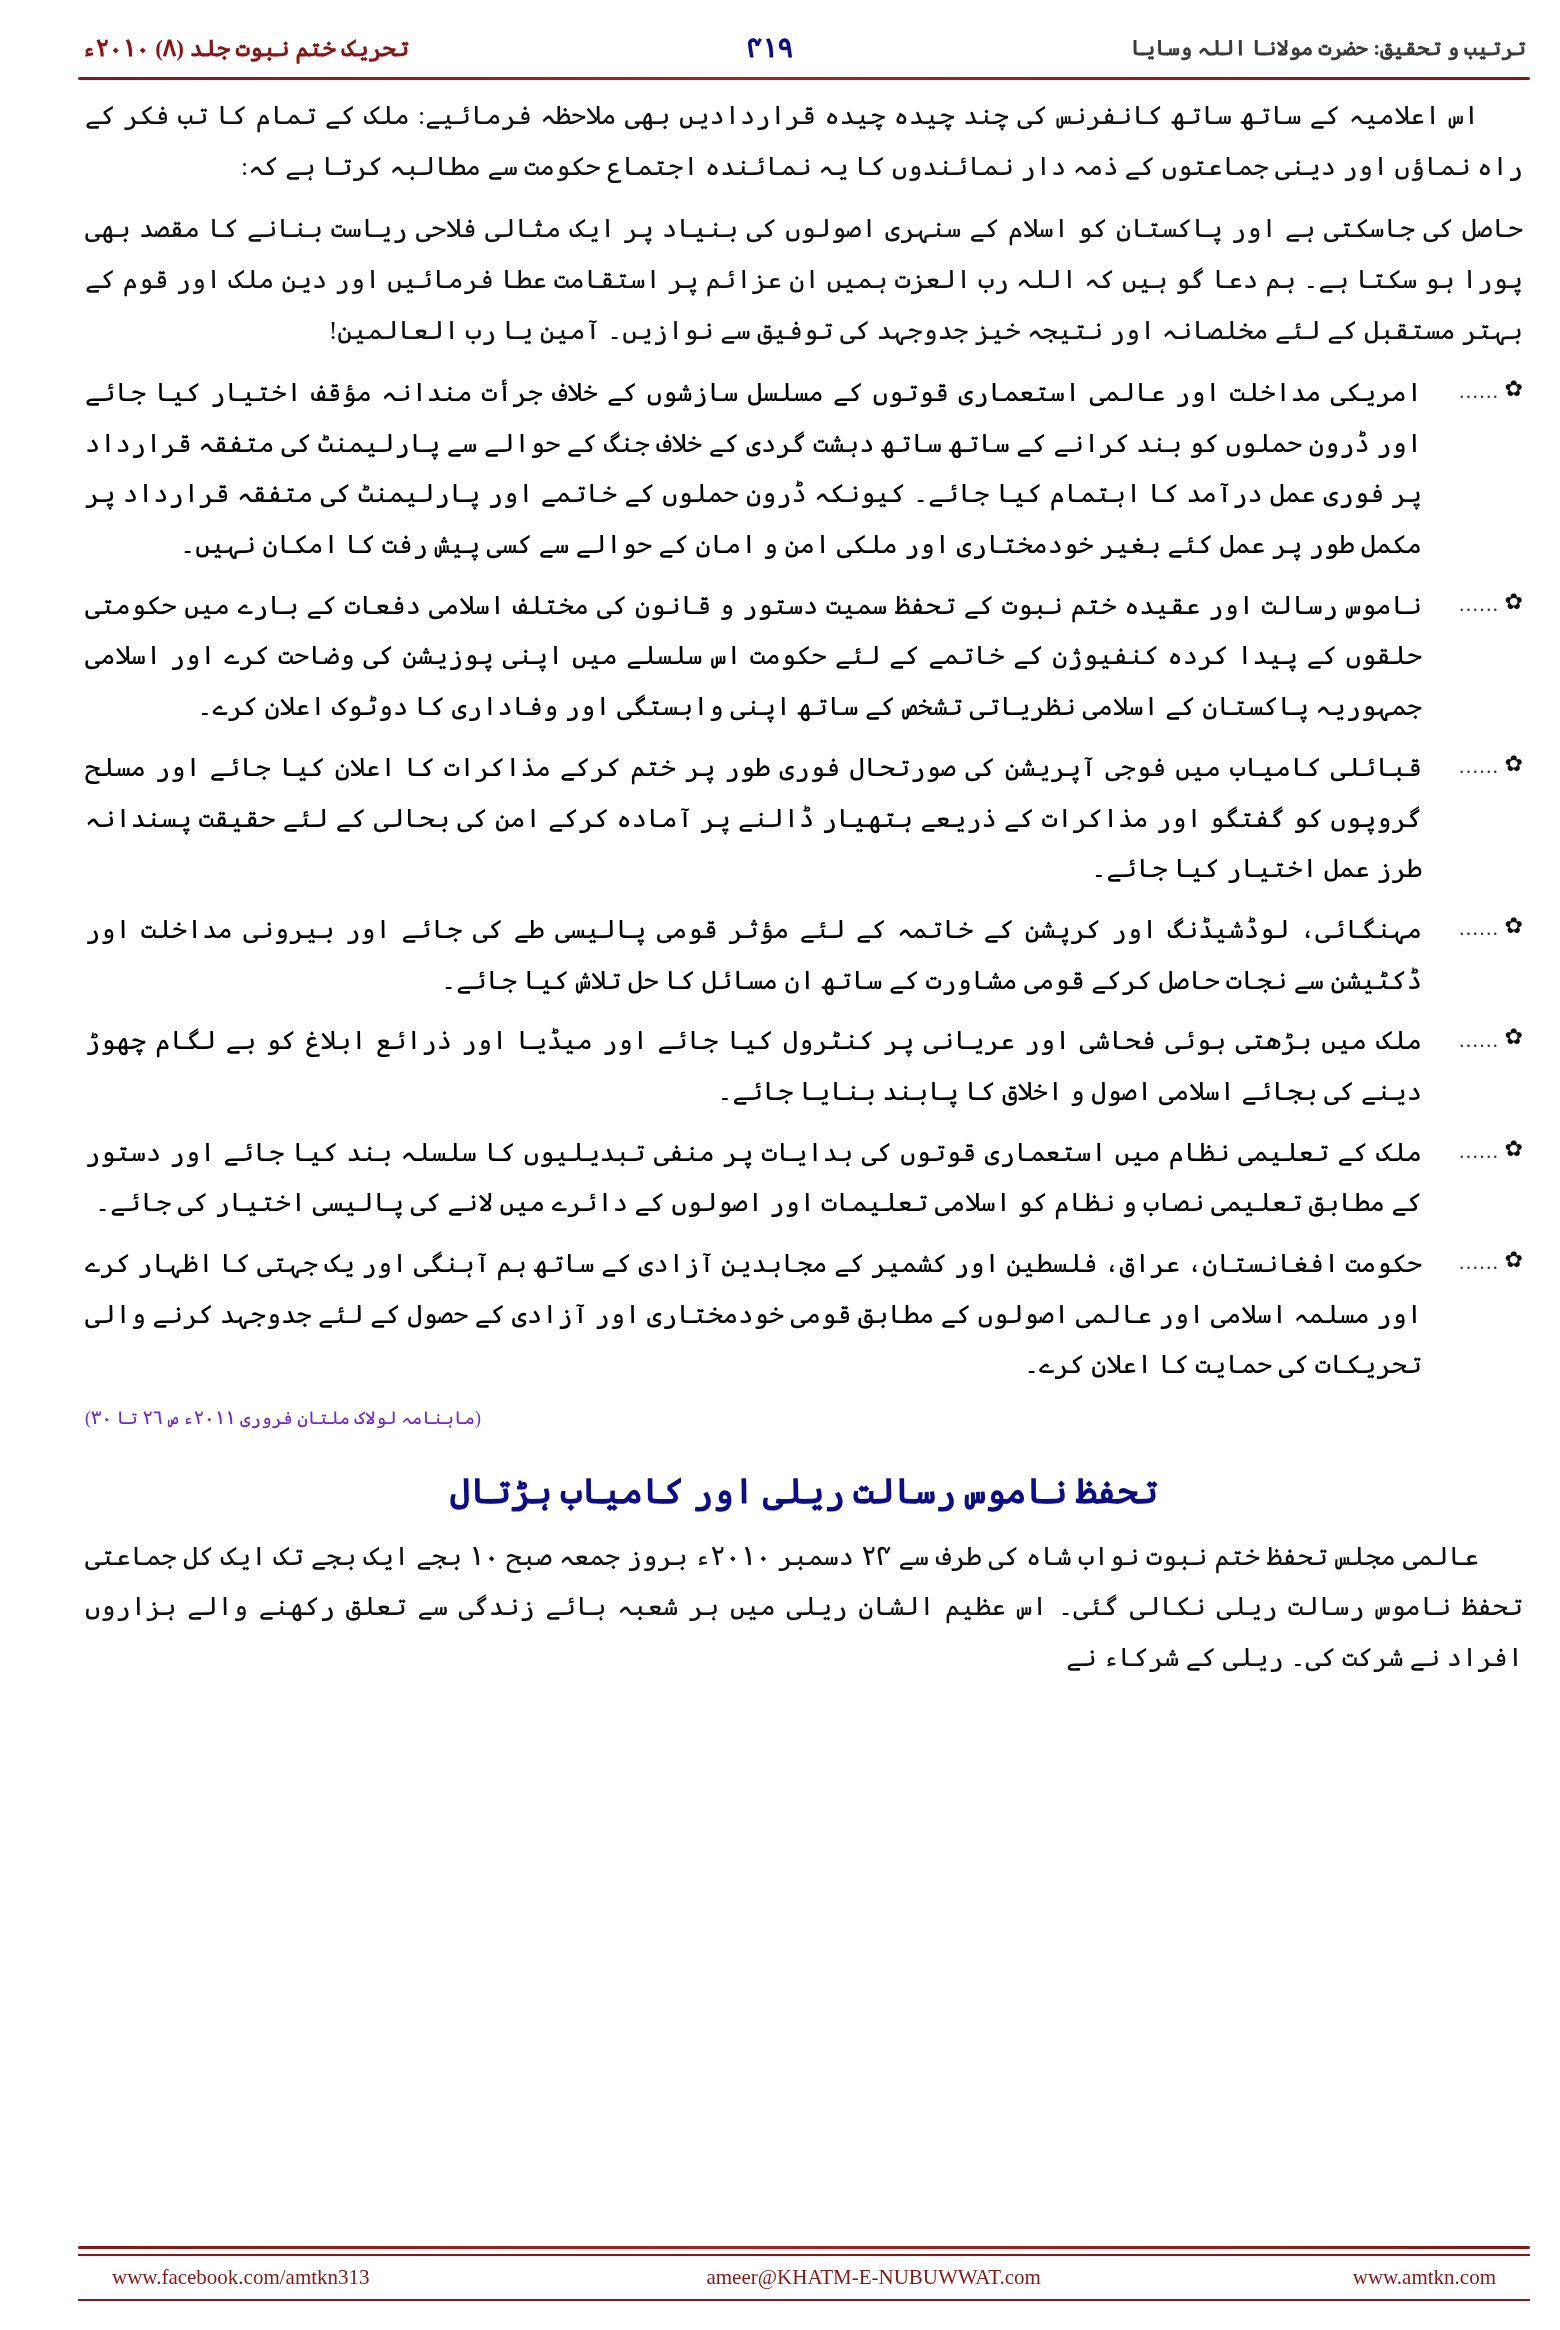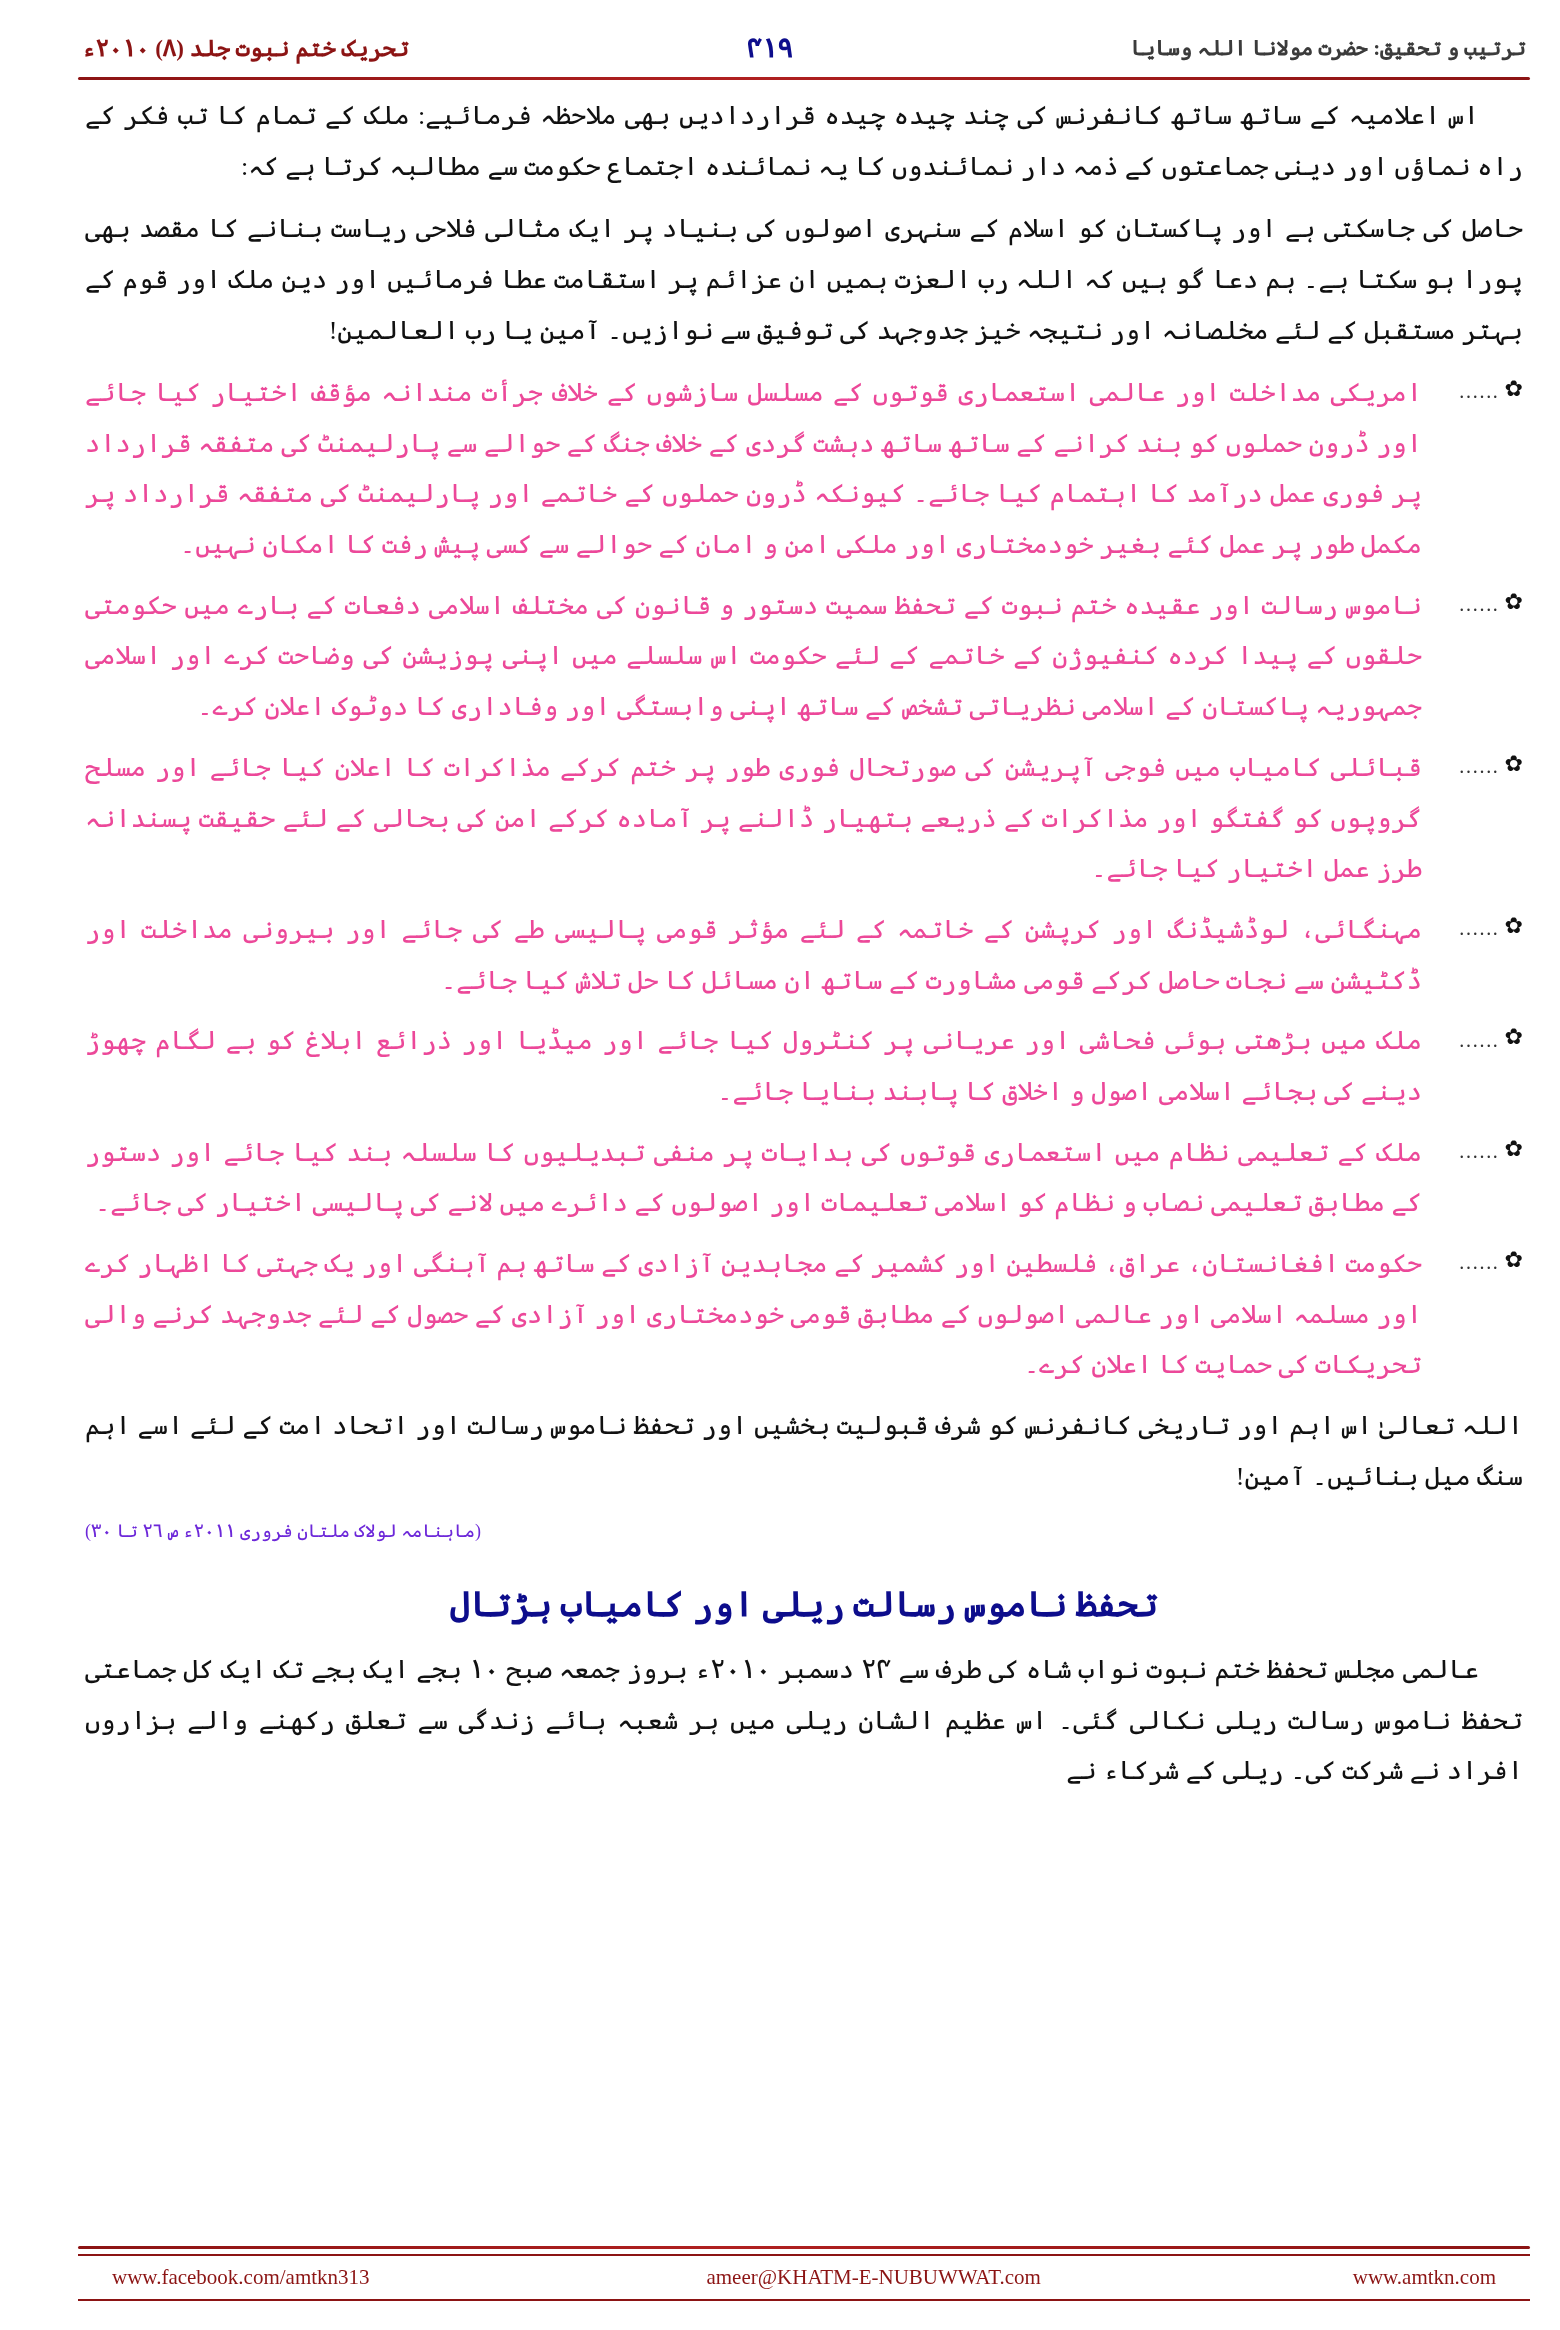--- a/index.html
+++ b/index.html
@@ -120,21 +120,21 @@
     color: #333;
     font-size: 20px;
     letter-spacing: 1.7px;
     line-height: 1;
     padding-top: 3.4px;
   }
   .demand-text {
     flex: 1 1 auto;
     font-size: 26px;
     line-height: 1.95;
-    color: #ec4899;
+    color: #000000;
     text-align: justify;
   }
 
   
   .closing {
     margin-top: 3.4px;
   }
   .citation-line {
     display: flex;
     flex-direction: row-reverse;
@@ -261,21 +261,20 @@
       <li class="demand">
         <span class="bullet-wrap">
           <span class="bullet-icon">✿</span>
           <span class="bullet-dots">......</span>
         </span>
         <span class="demand-text">حکومت افغانستان، عراق، فلسطین اور کشمیر کے مجاہدین آزادی کے ساتھ ہم آہنگی اور یک جہتی کا اظہار کرے اور مسلمہ اسلامی اور عالمی اصولوں کے مطابق قومی خودمختاری اور آزادی کے حصول کے لئے جدوجہد کرنے والی تحریکات کی حمایت کا اعلان کرے۔</span>
       </li>
     </ul>
 
     <div class="closing">
-      <p class="para">اللہ تعالیٰ اس اہم اور تاریخی کانفرنس کو شرف قبولیت بخشیں اور تحفظ ناموس رسالت اور اتحاد امت کے لئے اسے اہم سنگ میل بنائیں۔ آمین!</p>
       <div class="citation-line">
         <span class="citation-src">(ماہنامہ لولاک ملتان فروری ۲۰۱۱ء ص ۲۶ تا ۳۰)</span>
       </div>
     </div>
 
     <h2 class="section-heading">تحفظ ناموس رسالت ریلی اور کامیاب ہڑتال</h2>
 
     <p class="para indent">عالمی مجلس تحفظ ختم نبوت نواب شاہ کی طرف سے ۲۴ دسمبر ۲۰۱۰ء بروز جمعہ صبح ۱۰ بجے ایک بجے تک ایک کل جماعتی تحفظ ناموس رسالت ریلی نکالی گئی۔ اس عظیم الشان ریلی میں ہر شعبہ ہائے زندگی سے تعلق رکھنے والے ہزاروں افراد نے شرکت کی۔ ریلی کے شرکاء نے</p>
 
   </div>

